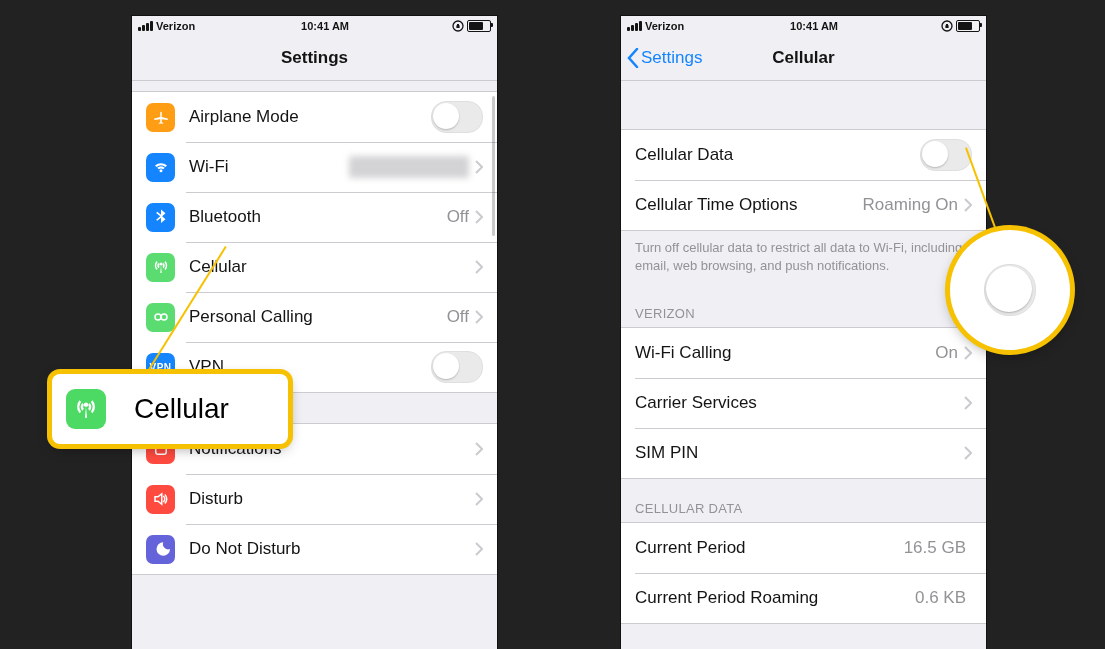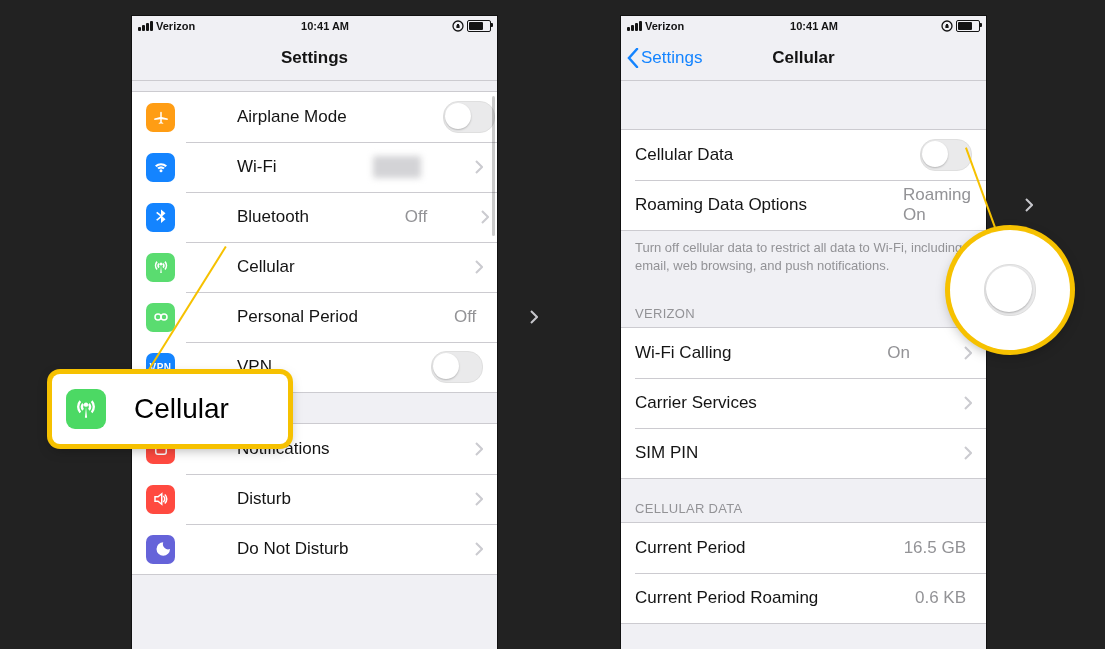--- a/index.html
+++ b/index.html
@@ -36,21 +36,21 @@
 
   
   .nav{height:44px;display:flex;align-items:center;justify-content:center;position:relative;border-bottom:1px solid var(--ios-sep);background:var(--ios-bg);text-align:center;}
   .nav .title{font-size:17px;font-weight:600;}
   .nav .back{position:absolute;left:6px;display:flex;align-items:center;gap:2px;color:var(--ios-blue);font-size:17px;}
   .nav .back svg{width:12px;height:20px;display:block}
 
   
   .group{background:var(--ios-row);border-top:1px solid var(--ios-sep);border-bottom:1px solid var(--ios-sep);}
   .spacer{height:30px;}
-  .row{display:flex;align-items:center;min-height:50px;padding:0 14px;font-size:17px;color:var(--ios-text);position:relative;gap:48px;}
+  .row{display:flex;align-items:center;min-height:50px;padding:0 14px;font-size:17px;color:var(--ios-text);position:relative;}
   .row + .row::before{content:"";position:absolute;left:54px;right:0;top:0;height:1px;background:var(--ios-sep);}
   .phone.right .row + .row::before{left:14px;}
   .row .label{flex:0 0 auto;}
   .row .fill{flex:1 1 auto;}
   .row .val{color:var(--ios-sub);font-size:17px;margin-right:6px;}
   .chev{color:#c7c7cc;}
   .chev svg{display:block;width:8px;height:14px;}
   .icon{width:29px;height:29px;border-radius:7px;margin-right:14px;display:flex;align-items:center;justify-content:center;color:#fff;flex:0 0 29px;}
   .icon.orange{background:var(--ios-orange);} .icon.blue{background:var(--ios-blue);} .icon.green{background:var(--ios-green);} .icon.red{background:var(--ios-red);} .icon.purple{background:var(--ios-purple);}
   .icon svg{width:18px;height:18px;display:block}
@@ -178,21 +178,21 @@
             </svg>
           </span>
       </div>
       <div class="row">
         <div class="icon green">
             <svg viewBox="0 0 24 24">
               <circle cx="8" cy="12" r="4" fill="none" stroke="#fff" stroke-width="2"></circle>
               <circle cx="16" cy="12" r="4" fill="none" stroke="#fff" stroke-width="2"></circle>
             </svg>
           </div>
-        <span class="label">Personal Period</span>
+        <span class="label">Personal Calling</span>
         <span class="fill"></span>
         <span class="val">Off</span>
         <span class="chev">
             <svg viewBox="0 0 8 14">
               <path d="M1 1l6 6-6 6" fill="none" stroke="currentColor" stroke-width="2"></path>
             </svg>
           </span>
       </div>
       <div class="row">
         <div class="icon blue txt">VPN</div>
@@ -299,21 +299,21 @@
 
     <div class="group">
       <div class="row">
         <span class="label">Cellular Data</span>
         <span class="fill"></span>
         <div class="switch">
             <div class="knob"></div>
           </div>
       </div>
       <div class="row">
-        <span class="label">Roaming Data Options</span>
+        <span class="label">Cellular Time Options</span>
         <span class="fill"></span>
         <span class="val">Roaming On</span>
         <span class="chev">
             <svg viewBox="0 0 8 14">
               <path d="M1 1l6 6-6 6" fill="none" stroke="currentColor" stroke-width="2"></path>
             </svg>
           </span>
       </div>
     </div>
     <div class="foot">Turn off cellular data to restrict all data to Wi-Fi, including email, web browsing, and push notifications.</div>

